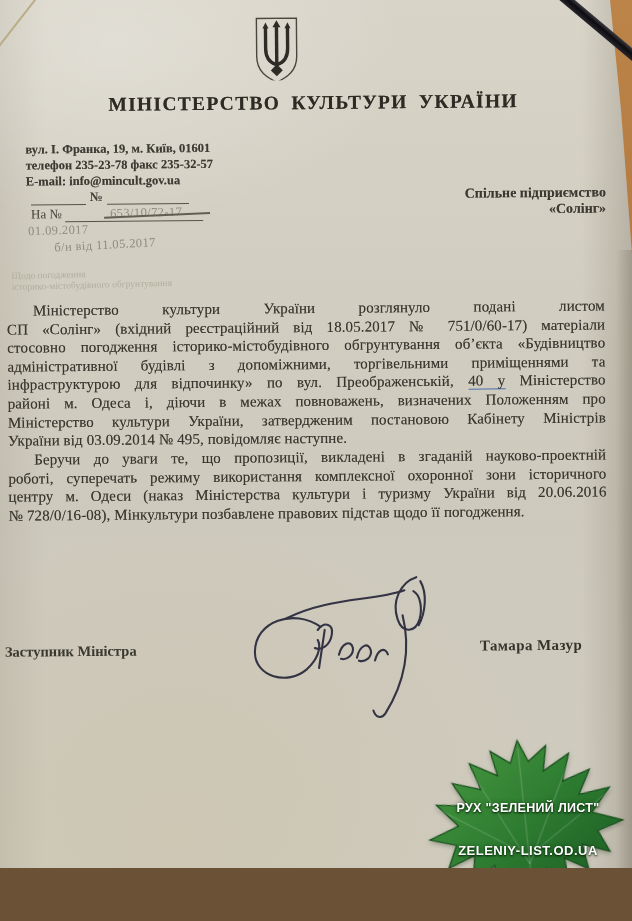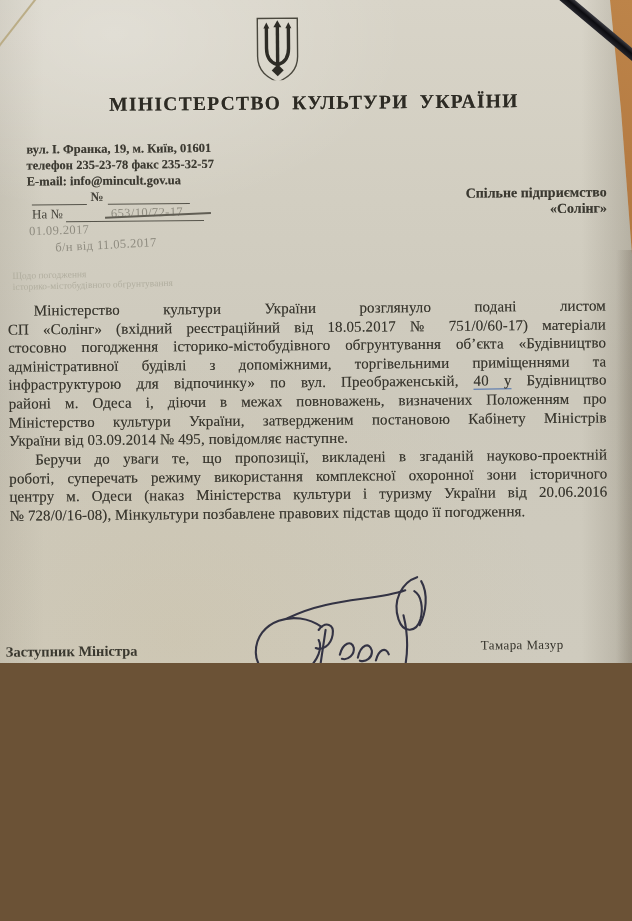--- a/index.html
+++ b/index.html
@@ -1,16 +1,16 @@
 <!DOCTYPE html>
 <html><head>
 <meta charset="utf-8">
 <style>
   html,body{margin:0;padding:0;background:#6b5236;}
-  #photo{position:relative;width:632px;height:663px;overflow:hidden;
+  #photo{position:relative;width:632px;height:868px;overflow:hidden;
          background:linear-gradient(200deg,#bd8449 0%,#ab703a 45%,#96602f 100%);
          font-family:"Liberation Serif","DejaVu Serif",serif;}
   .abs{position:absolute;}
   
   #paper{position:absolute;inset:0;
          background:
            radial-gradient(ellipse 420px 260px at 18% 5%, rgba(255,255,255,.25), transparent 70%),
            radial-gradient(ellipse 520px 420px at 28% 96%, rgba(196,174,122,.16), transparent 72%),
            linear-gradient(90deg, rgba(104,96,80,.10), transparent 7%, transparent 92%, rgba(104,96,80,.26)),
            linear-gradient(180deg,#d8d4c8 0%,#d2cec1 30%,#cdc9bc 60%,#cfcbbe 100%);
@@ -26,21 +26,21 @@
   #recipient{right:24px;top:187px;text-align:right;font-weight:bold;font-size:14px;
              line-height:16px;color:#3b3931;text-shadow:0 0 .5px rgba(59,57,49,.5);}
   #subject{left:13px;top:267px;font-size:9.5px;line-height:11px;color:#b1ae9f;transform:rotate(-1deg);}
   .para{left:8px;width:598px;font-size:15px;line-height:18.6px;
         text-shadow:0 0 .5px rgba(56,54,46,.55);letter-spacing:.1px;}
   .line{text-align:justify;text-align-last:justify;}
   .line.first{text-indent:26px;}
   .line.last{text-align-last:left;}
   .blue-underline{border-bottom:1.6px solid #4a6fae;}
   #sig-label{left:3px;top:641px;font-weight:bold;font-size:14.5px;color:#3a382f;}
-  #sig-name{left:478px;top:639px;font-weight:normal;font-size:13px;letter-spacing:.4px;color:#36342c;}
+  #sig-name{left:478px;top:639px;font-weight:bold;font-size:15px;letter-spacing:.4px;color:#36342c;}
   
   #cable{left:551px;top:-20px;width:136px;height:10px;border-radius:4px;
          background:linear-gradient(180deg,#3c3c42 0%,#0c0c10 45%,#26262c 100%);
          transform:rotate(40deg);transform-origin:top left;}
   #cable-shadow{left:500px;top:-2px;width:120px;height:9px;background:rgba(85,85,100,.32);
          filter:blur(3px);transform:rotate(41deg);transform-origin:top left;}
   #thread{left:-8px;top:54px;width:74px;height:2px;background:#b3a376;transform:rotate(-52deg);
           transform-origin:left center;opacity:.8;}
   #edge-shade{right:0;top:250px;width:16px;height:671px;
           background:linear-gradient(90deg,transparent,rgba(110,100,85,.30));}
@@ -109,21 +109,21 @@
       <div>Щодо погодження</div>
       <div>історико-містобудівного обгрунтування</div>
     </div>
 
     <div class="abs para" style="top:299px;">
       <div class="line first">Міністерство культури України розглянуло подані листом</div>
       <div class="line">СП «Солінг» (вхідний реєстраційний від 18.05.2017 № 751/0/60-17) матеріали</div>
       <div class="line">стосовно погодження історико-містобудівного обгрунтування об’єкта «Будівництво</div>
       <div class="line">адміністративної будівлі з допоміжними, торгівельними приміщеннями та</div>
       <div class="line">
-        <span>інфраструктурою для відпочинку» по вул. Преображенській, </span><span class="blue-underline">40 у</span><span> Будівництво</span>
+        <span>інфраструктурою для відпочинку» по вул. Преображенській, </span><span class="blue-underline">40 у</span><span> Міністерство</span>
       </div>
       <div class="line">районі м. Одеса і, діючи в межах повноважень, визначених Положенням про</div>
       <div class="line">Міністерство культури України, затвердженим постановою Кабінету Міністрів</div>
       <div class="line last">України від 03.09.2014 № 495, повідомляє наступне.</div>
     </div>
 
     <div class="abs para" style="top:448px;">
       <div class="line first">Беручи до уваги те, що пропозиції, викладені в згаданій науково-проектній</div>
       <div class="line">роботі, суперечать режиму використання комплексної охоронної зони історичного</div>
       <div class="line">центру м. Одеси (наказ Міністерства культури і туризму України від 20.06.2016</div>

